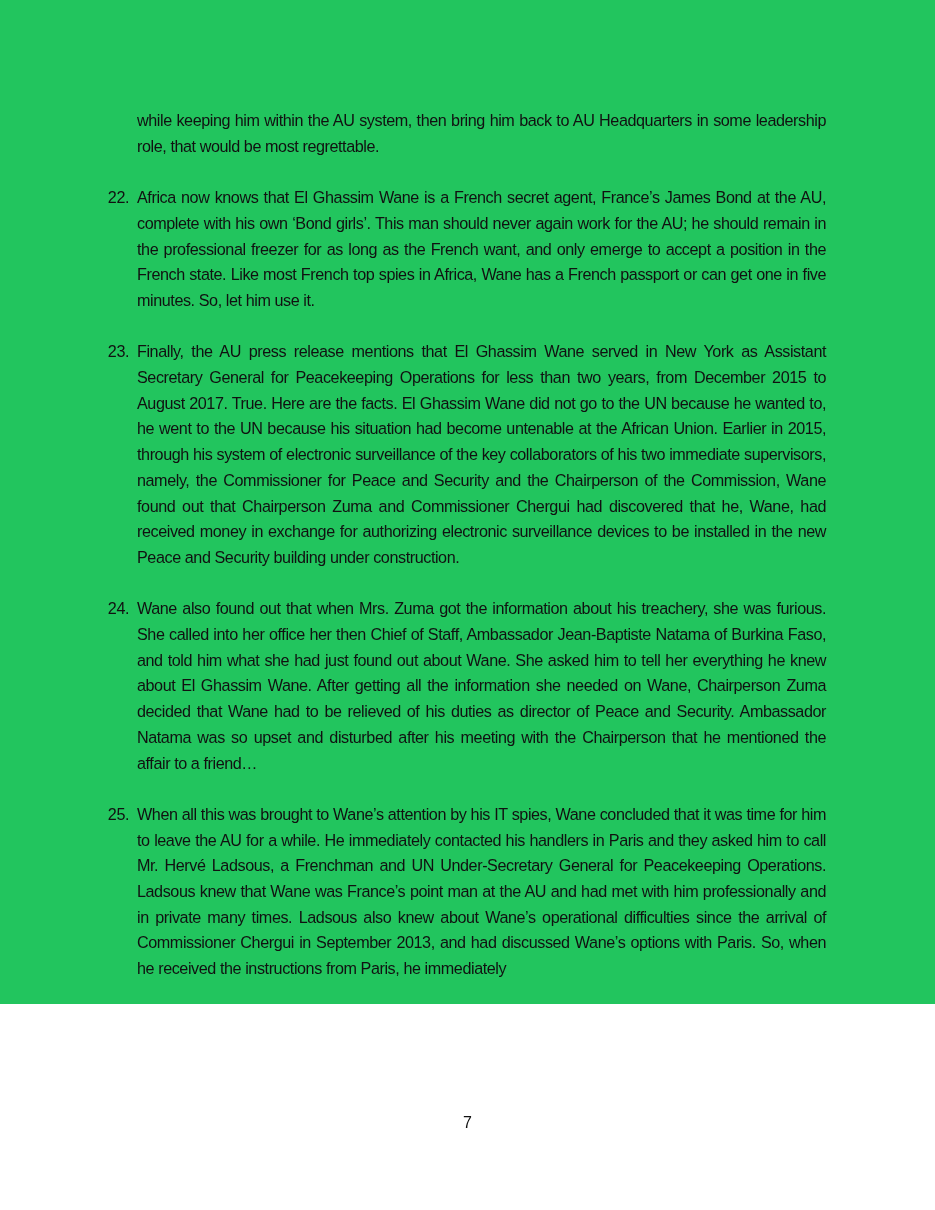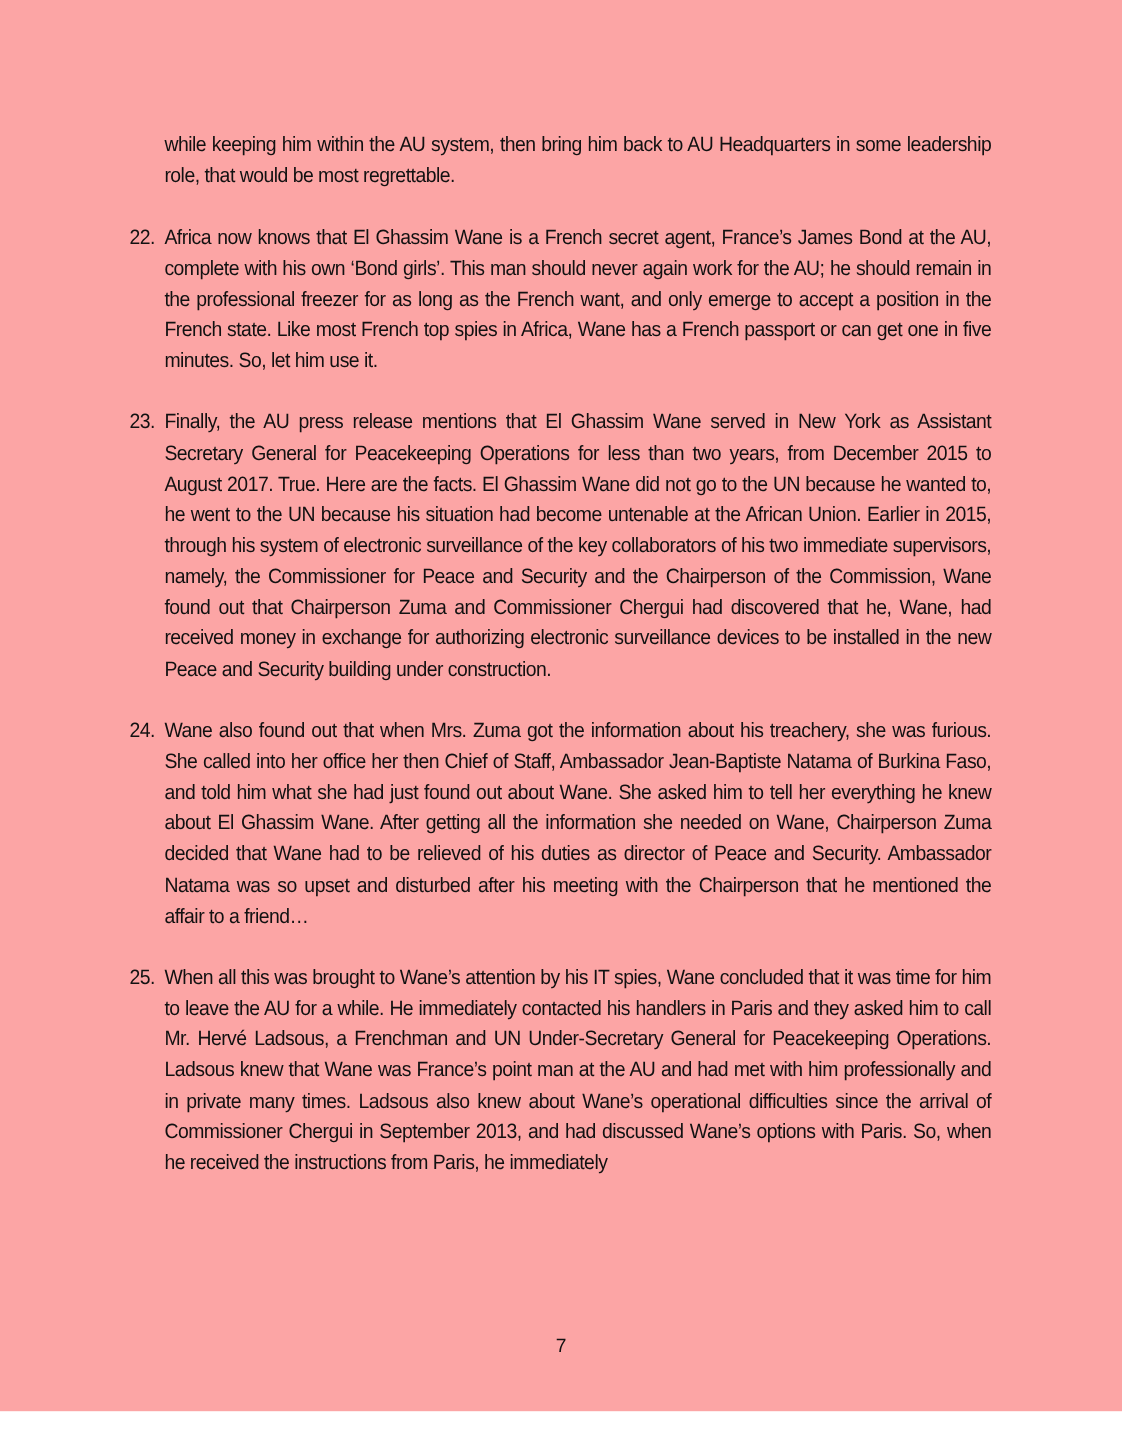--- a/index.html
+++ b/index.html
@@ -13,22 +13,22 @@
       position: relative;
       overflow: hidden;
       font-family: "Liberation Sans", sans-serif;
       color: #111111;
     }
     .page {
       position: absolute;
       left: 0;
       top: 0;
       width: 935px;
-      height: 1176px;
-      background: #fca5a5;
+      height: 1004px;
+      background: #22c55e;
     }
     .content {
       position: absolute;
       left: 137px;
       top: 108px;
       width: 689px;
     }
     .para {
       position: relative;
       font-size: 17.2px;

